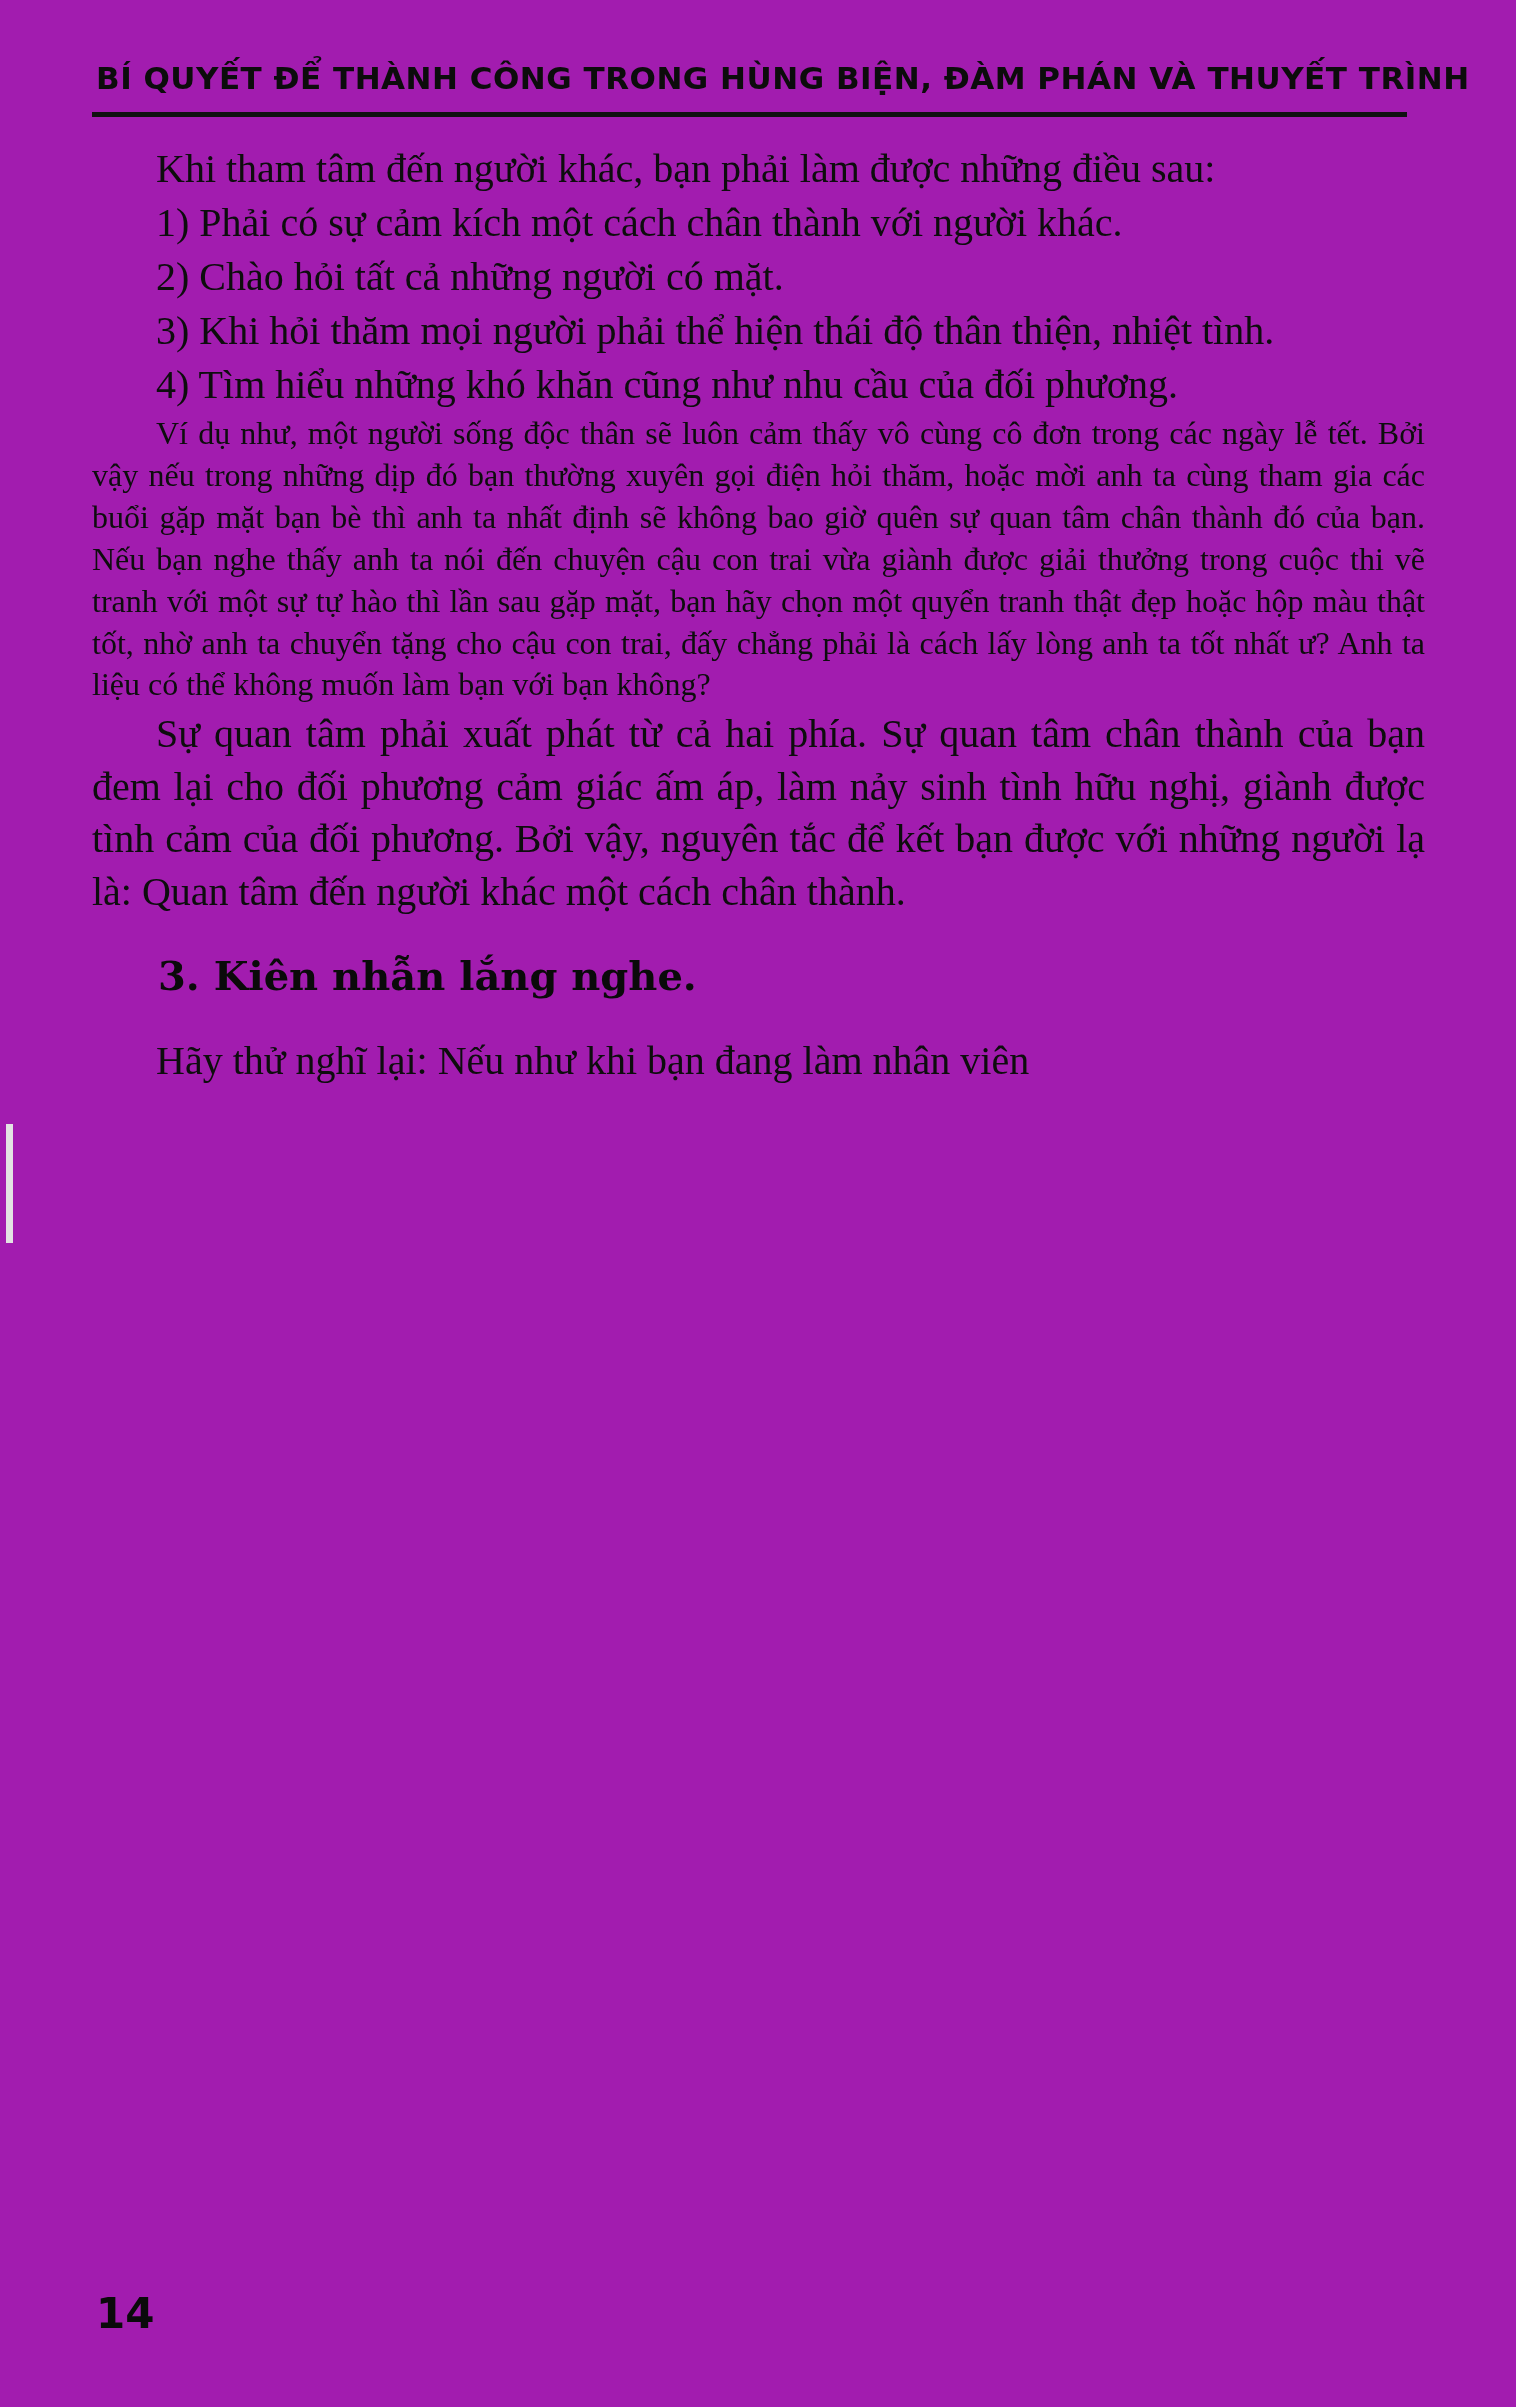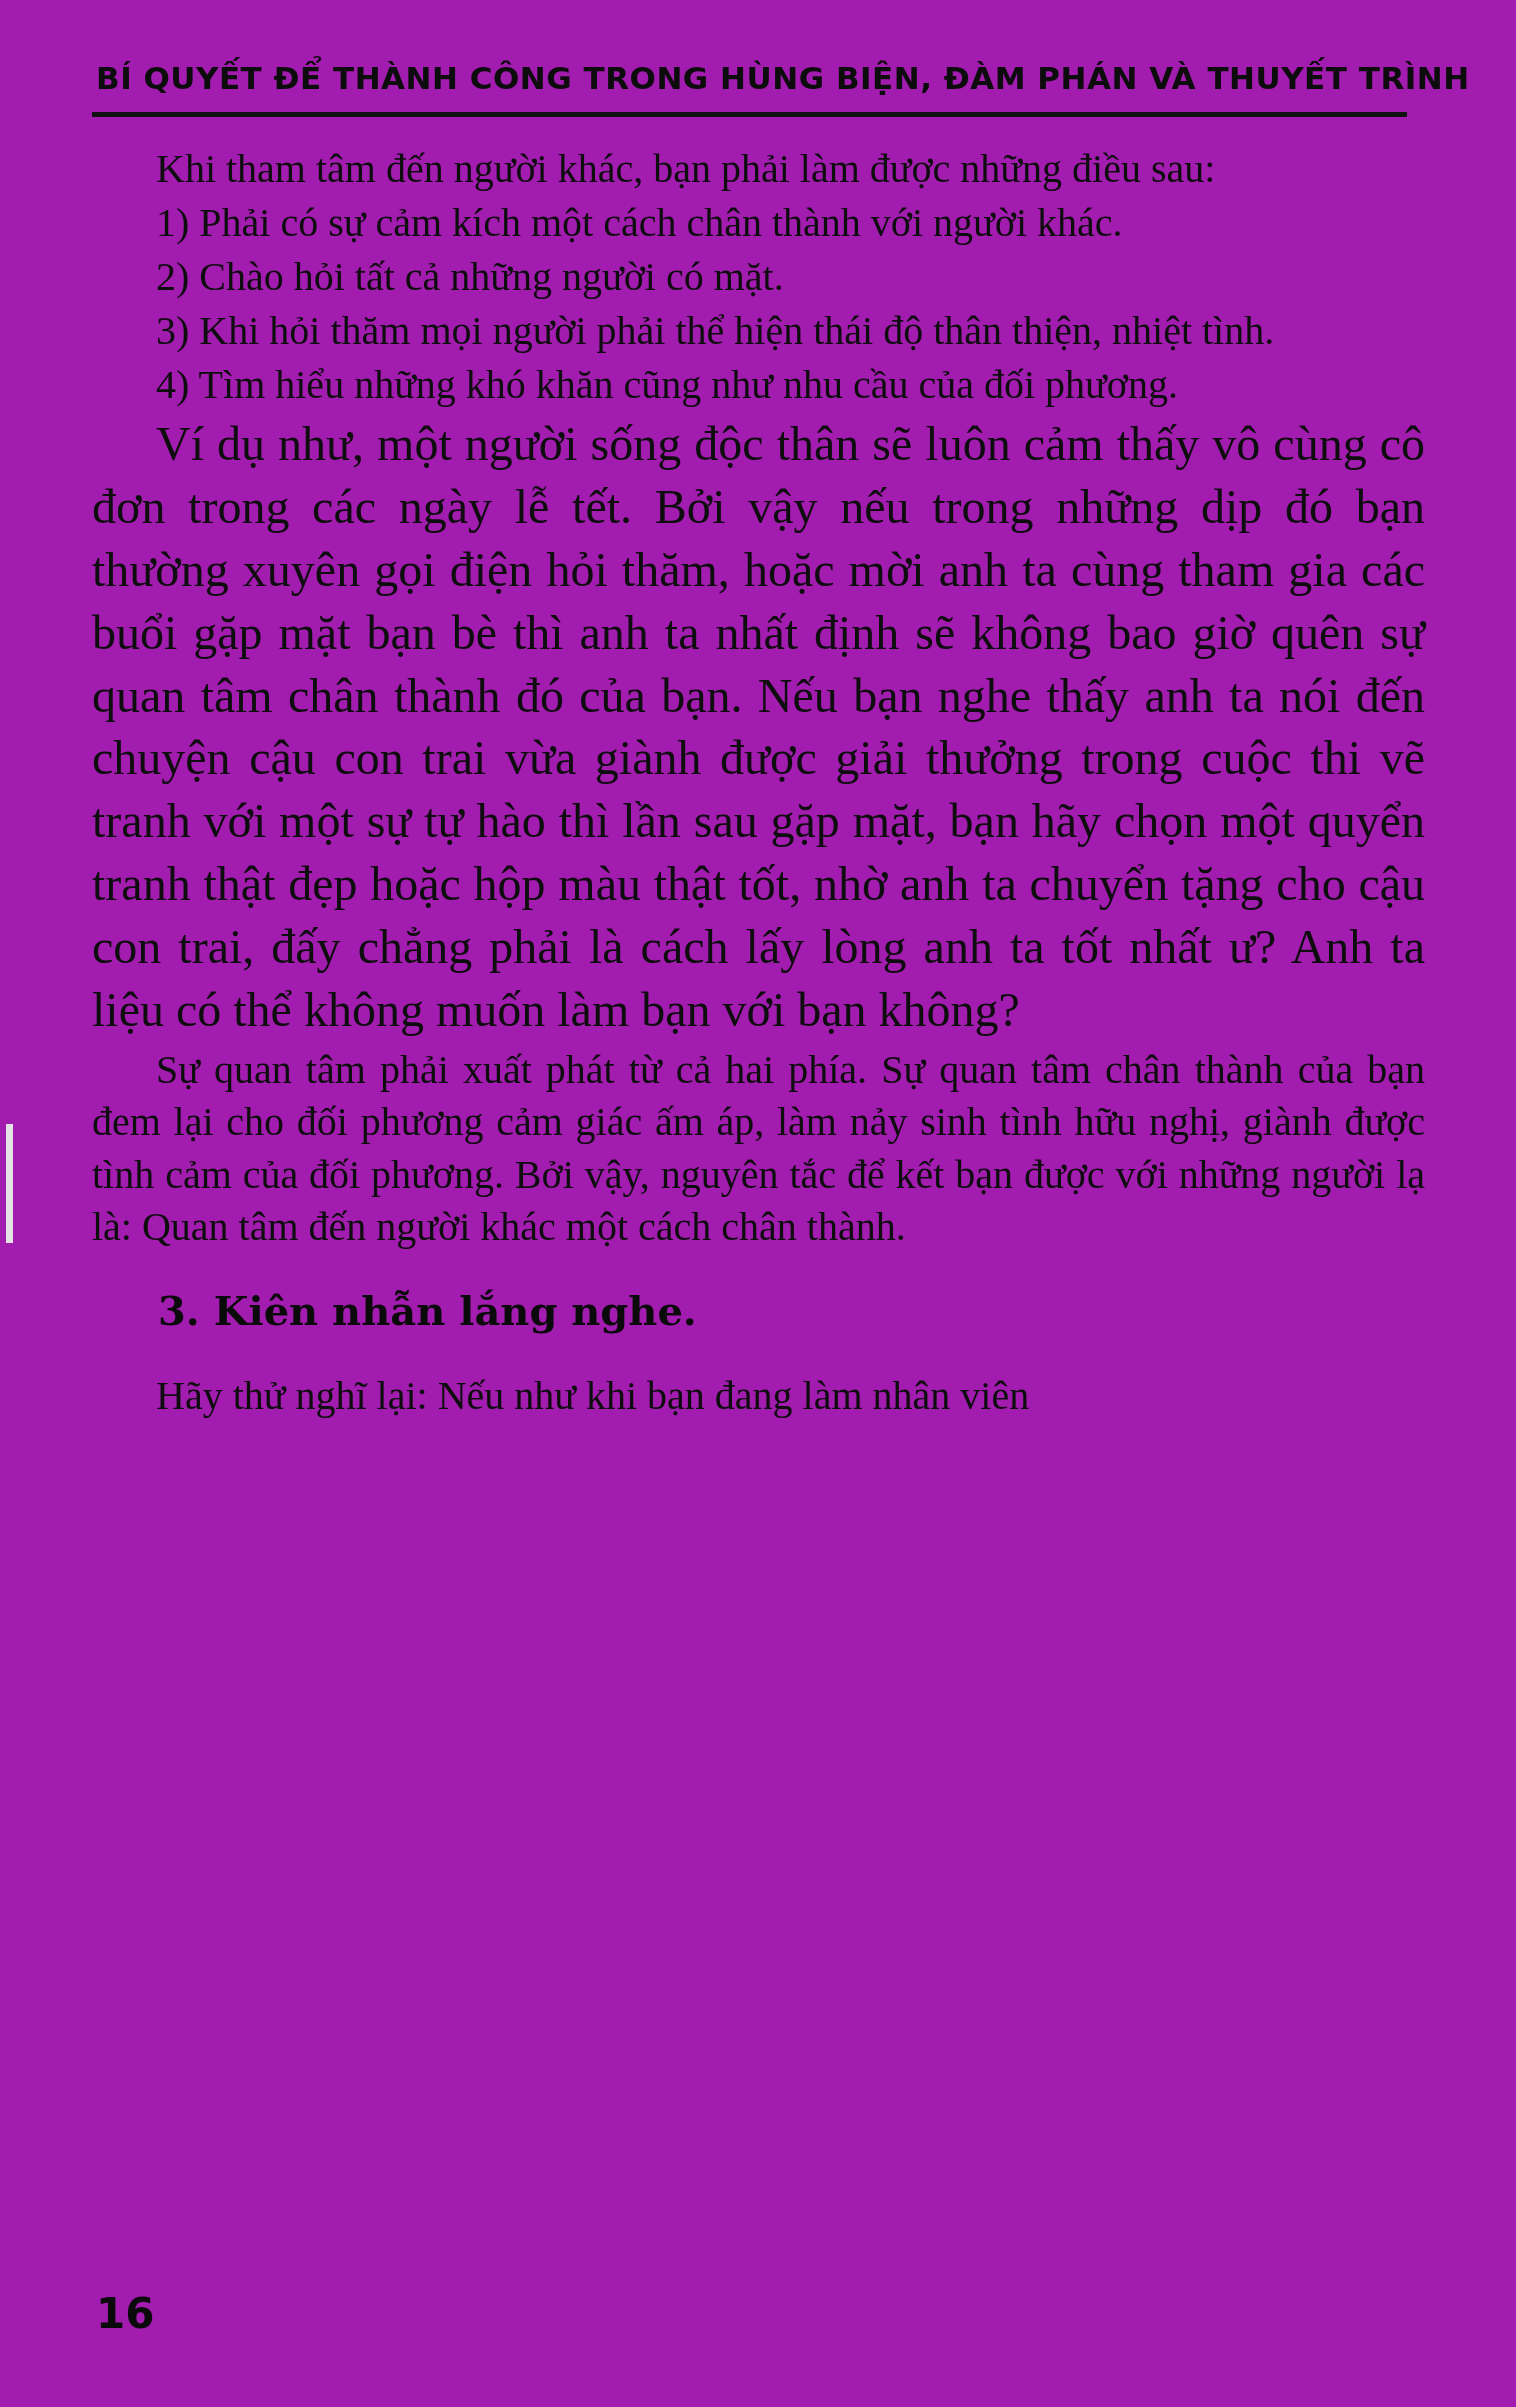--- a/index.html
+++ b/index.html
@@ -56,21 +56,21 @@
     text-indent: 64px;
     color: #0d0d0d;
   }
   
   p.p1 { font-size: 40px; }
   p.p2 { font-size: 40px; }
   p.p3 { font-size: 40px; }
   p.p4 { font-size: 40px; }
   p.p5 { font-size: 40px; }
   p.p6 {
-    font-size: 48px;
+    font-size: 32px;
     line-height: 1.31;
   }
   p.p7 {
     font-size: 40px;
     line-height: 1.31;
   }
   h2.subhead {
     margin: 34px 0 0 0;
     font-family: "DejaVu Serif", serif;
     font-weight: bold;
@@ -124,16 +124,16 @@
       <p class="para p6">Ví dụ như, một người sống độc thân sẽ luôn cảm thấy vô cùng cô đơn trong các ngày lễ tết. Bởi vậy nếu trong những dịp đó bạn thường xuyên gọi điện hỏi thăm, hoặc mời anh ta cùng tham gia các buổi gặp mặt bạn bè thì anh ta nhất định sẽ không bao giờ quên sự quan tâm chân thành đó của bạn. Nếu bạn nghe thấy anh ta nói đến chuyện cậu con trai vừa giành được giải thưởng trong cuộc thi vẽ tranh với một sự tự hào thì lần sau gặp mặt, bạn hãy chọn một quyển tranh thật đẹp hoặc hộp màu thật tốt, nhờ anh ta chuyển tặng cho cậu con trai, đấy chẳng phải là cách lấy lòng anh ta tốt nhất ư? Anh ta liệu có thể không muốn làm bạn với bạn không?</p>
       <p class="para p7">Sự quan tâm phải xuất phát từ cả hai phía. Sự quan tâm chân thành của bạn đem lại cho đối phương cảm giác ấm áp, làm nảy sinh tình hữu nghị, giành được tình cảm của đối phương. Bởi vậy, nguyên tắc để kết bạn được với những người lạ là: Quan tâm đến người khác một cách chân thành.</p>
 
       <h2 class="subhead">3. Kiên nhẫn lắng nghe.</h2>
 
       <p class="para last">Hãy thử nghĩ lại: Nếu như khi bạn đang làm nhân viên</p>
     </div>
 
   </div>
 
-  <div class="folio">16</div>
+  <div class="folio">14</div>
 
 </div>
 
 
 </body></html>

